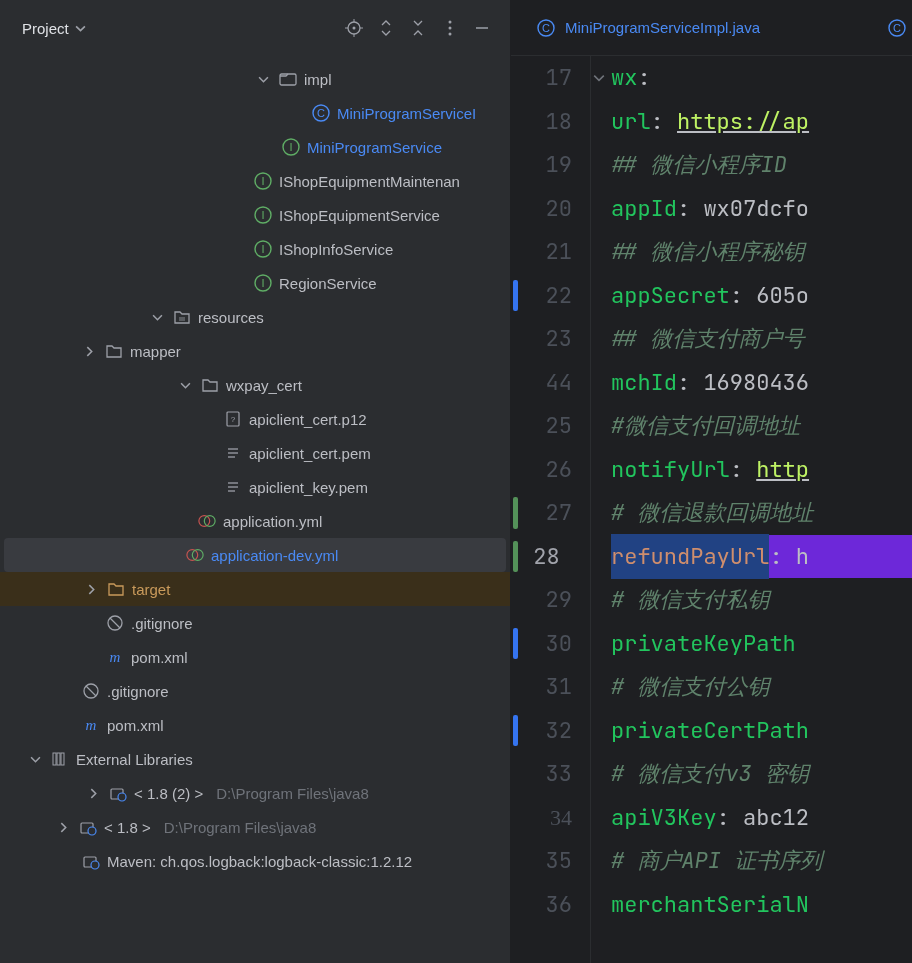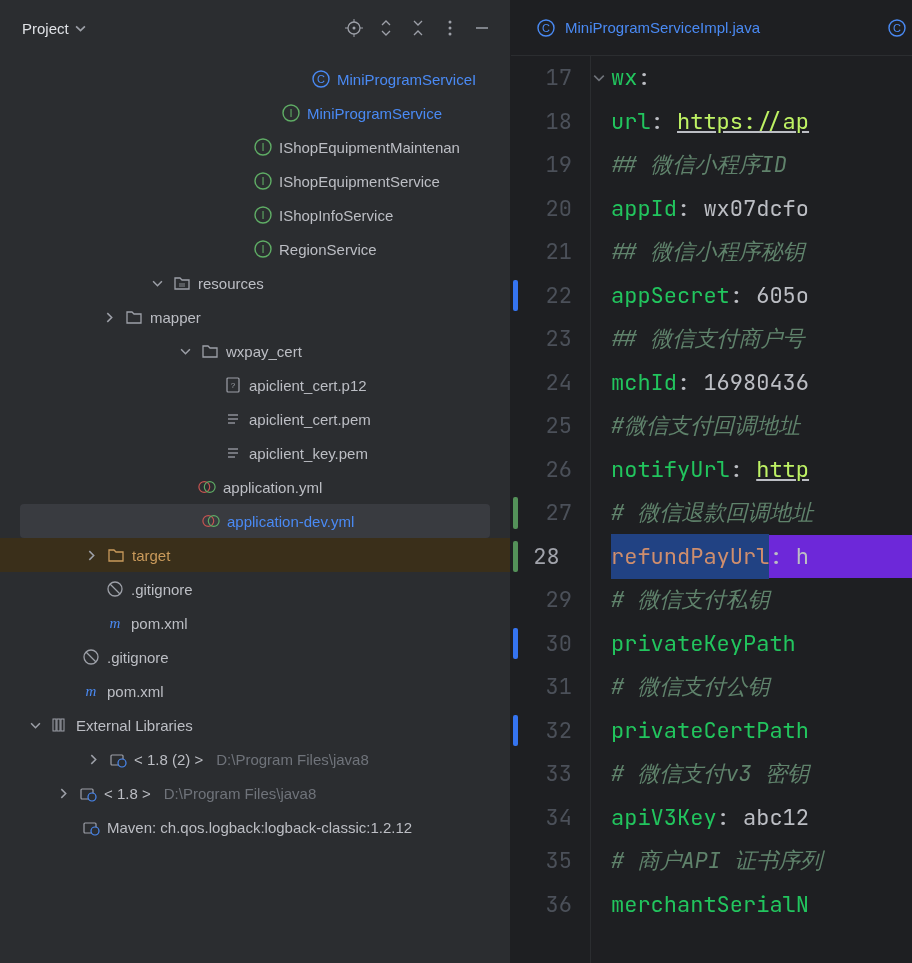--- a/index.html
+++ b/index.html
@@ -51,21 +51,21 @@
   height: 34px;
   display: flex;
   align-items: center;
   white-space: nowrap;
   gap: 7px;
   padding-right: 8px;
 }
 .tree-row.selected {
   background: #393b40;
   border-radius: 4px;
-  margin: 0 20px;
+  margin: 0 4px;
 }
 .tree-row.target-row {
   background: #3a2f1a;
 }
 .chev { width: 18px; display: inline-flex; justify-content: center; color: #9da0a8; }
 .icon { width: 18px; height: 18px; display: inline-flex; align-items: center; justify-content: center; flex-shrink: 0; }
 .label { color: #bcbec4; }
 .label.blue { color: #4a8af4; }
 .label.orange { color: #c99a5b; }
 .lib-path { color: #6f737a; margin-left: 6px; }
@@ -181,20 +181,34 @@
           </svg>
         </span>
       <span>
           <svg width="16" height="16" viewBox="0 0 16 16">
             <line x1="2" y1="8" x2="14" y2="8" stroke="#9da0a8" stroke-width="1.5"></line>
           </svg>
         </span>
     </div>
   </div>
   <div class="tree" id="tree">
+      <div class="tree-row" style="padding-left: 254px;">
+        <span class="chev">
+          <svg width="11" height="11" viewBox="0 0 10 10">
+            <path d="M1 3 L5 7 L9 3" stroke="#9da0a8" stroke-width="1.4" fill="none"></path>
+          </svg>
+        </span>
+        <span class="icon">
+          <svg width="18" height="18" viewBox="0 0 18 18">
+            <rect x="1" y="4" width="16" height="11" rx="1.5" fill="none" stroke="#9da0a8" stroke-width="1.3"></rect>
+            <path d="M1 6 L7 6 L9 4" stroke="#9da0a8" fill="none" stroke-width="1.3"></path>
+          </svg>
+        </span>
+        <span class="label ">impl</span>
+      </div>
       <div class="tree-row" style="padding-left: 312px;">
         <span class="icon">
           <svg width="18" height="18" viewBox="0 0 18 18">
             <circle cx="9" cy="9" r="8" fill="none" stroke="#4a8af4" stroke-width="1.4"></circle>
             <text x="9" y="13" text-anchor="middle" font-size="11" fill="#4a8af4">C</text>
           </svg>
         </span>
         <span class="label blue">MiniProgramServiceI</span>
       </div>
       <div class="tree-row" style="padding-left: 282px;">
@@ -249,21 +263,21 @@
           </svg>
         </span>
         <span class="icon">
           <svg width="18" height="18" viewBox="0 0 18 18">
             <path d="M2 4 h5 l2 2 h7 v9 h-14 z" fill="none" stroke="#9da0a8" stroke-width="1.3"></path>
             <rect x="6" y="9" width="6" height="4" fill="#9da0a8" opacity="0.4"></rect>
           </svg>
         </span>
         <span class="label ">resources</span>
       </div>
-      <div class="tree-row" style="padding-left: 100px;">
+      <div class="tree-row" style="padding-left: 80px;">
         <span class="chev">
           <svg width="11" height="11" viewBox="0 0 10 10">
             <path d="M3 1 L7 5 L3 9" stroke="#9da0a8" stroke-width="1.4" fill="none"></path>
           </svg>
         </span>
         <span class="icon">
           <svg width="18" height="18" viewBox="0 0 18 18">
             <path d="M2 4 h5 l2 2 h7 v9 h-14 z" fill="none" stroke="#9da0a8" stroke-width="1.3"></path>
           </svg>
         </span>
@@ -458,31 +472,31 @@
         <div class="stripe-mark" style="top: 658.5px; height: 31.5px; background: rgb(53, 116, 240);"></div>
       </div>
     <div class="gutter" id="gutter">
         <div class="gline" style="height: 43.5px; line-height: 43.5px;">17</div>
         <div class="gline" style="height: 43.5px; line-height: 43.5px;">18</div>
         <div class="gline" style="height: 43.5px; line-height: 43.5px;">19</div>
         <div class="gline" style="height: 43.5px; line-height: 43.5px;">20</div>
         <div class="gline" style="height: 43.5px; line-height: 43.5px;">21</div>
         <div class="gline" style="height: 43.5px; line-height: 43.5px;">22</div>
         <div class="gline" style="height: 43.5px; line-height: 43.5px;">23</div>
-        <div class="gline" style="height: 43.5px; line-height: 43.5px;">24</div>
+        <div class="gline" style="height: 43.5px; line-height: 43.5px;">44</div>
         <div class="gline" style="height: 43.5px; line-height: 43.5px;">25</div>
         <div class="gline" style="height: 43.5px; line-height: 43.5px;">26</div>
         <div class="gline" style="height: 43.5px; line-height: 43.5px;">27</div>
         <div class="gline current" style="height: 43.5px; line-height: 43.5px; text-align: center;">28</div>
         <div class="gline" style="height: 43.5px; line-height: 43.5px;">29</div>
         <div class="gline" style="height: 43.5px; line-height: 43.5px;">30</div>
         <div class="gline" style="height: 43.5px; line-height: 43.5px;">31</div>
         <div class="gline" style="height: 43.5px; line-height: 43.5px;">32</div>
         <div class="gline" style="height: 43.5px; line-height: 43.5px;">33</div>
-        <div class="gline" style="height: 43.5px; line-height: 43.5px;">34</div>
+        <div class="gline" style="height: 43.5px; line-height: 43.5px; font-family: Liberation Serif, serif;">34</div>
         <div class="gline" style="height: 43.5px; line-height: 43.5px;">35</div>
         <div class="gline" style="height: 43.5px; line-height: 43.5px;">36</div>
       </div>
     <div class="fold-col" id="foldcol">
         <div class="fold-marker" style="top: 16px;">
           <svg width="12" height="12" viewBox="0 0 10 10">
             <path d="M1 3 L5 7 L9 3" stroke="#6f737a" fill="none" stroke-width="1.3"></path>
           </svg>
         </div>
       </div>

